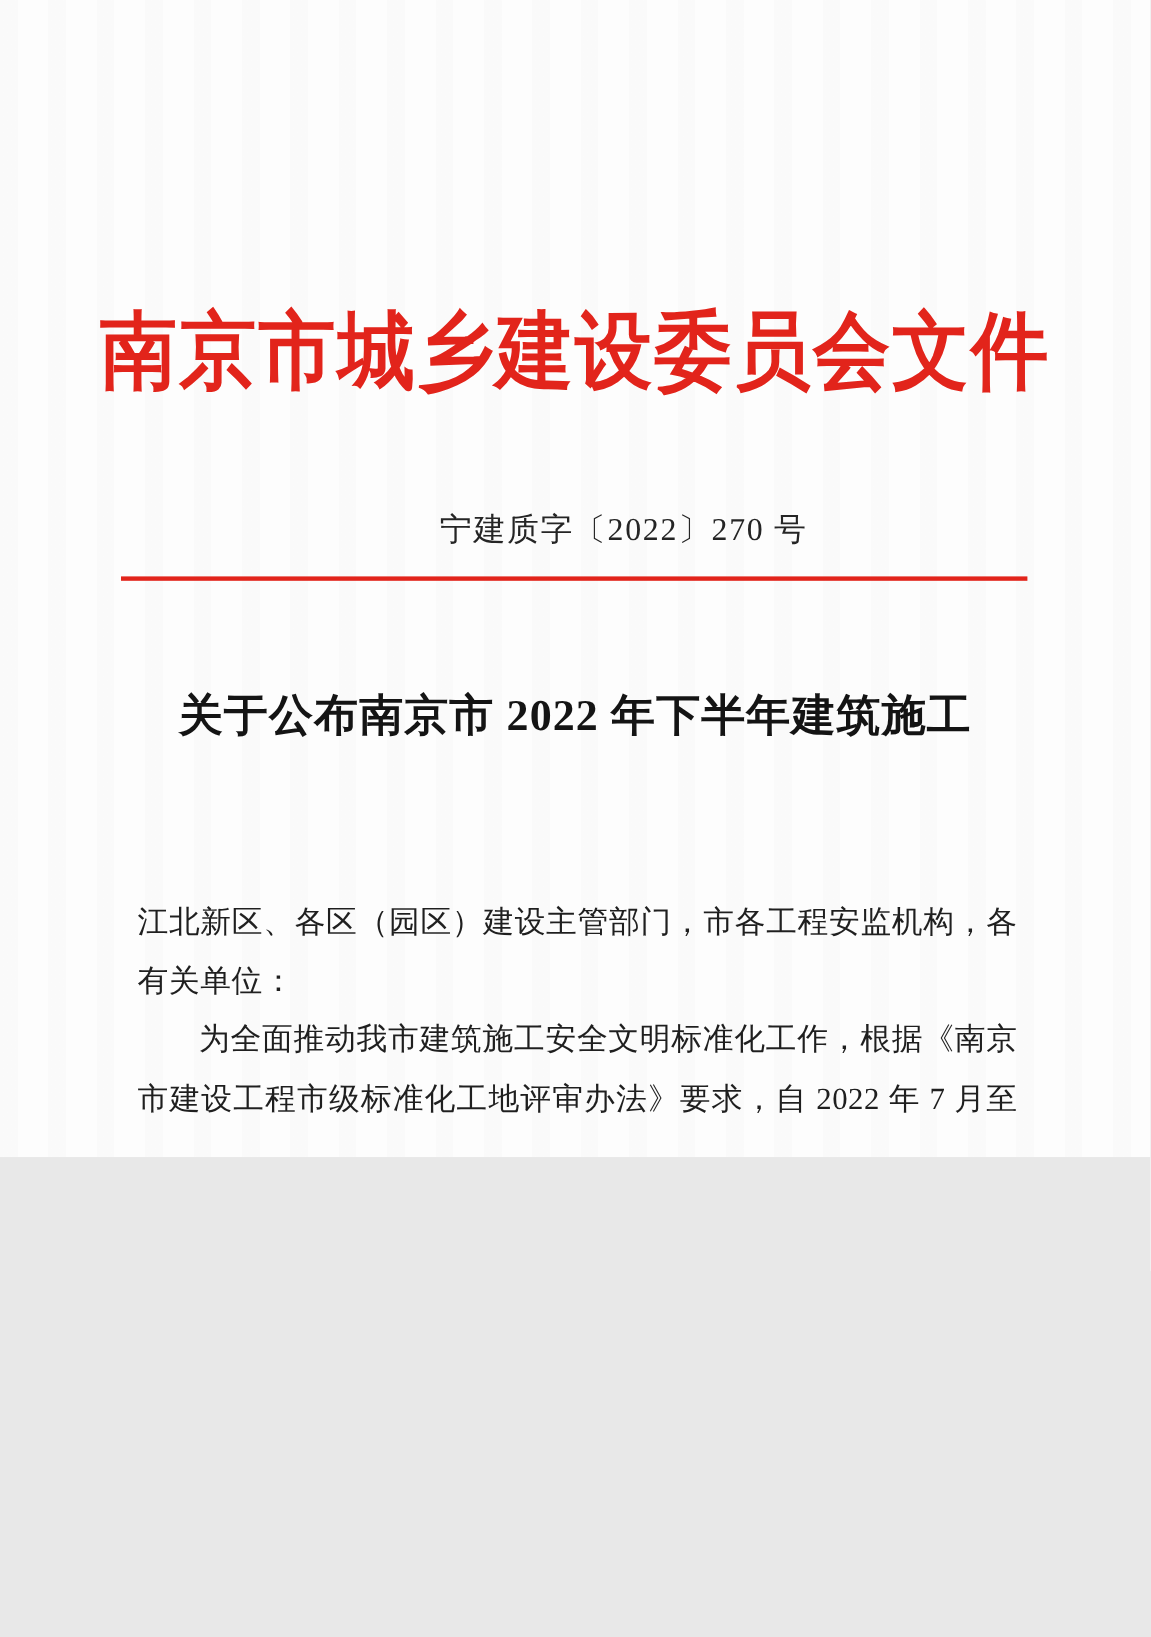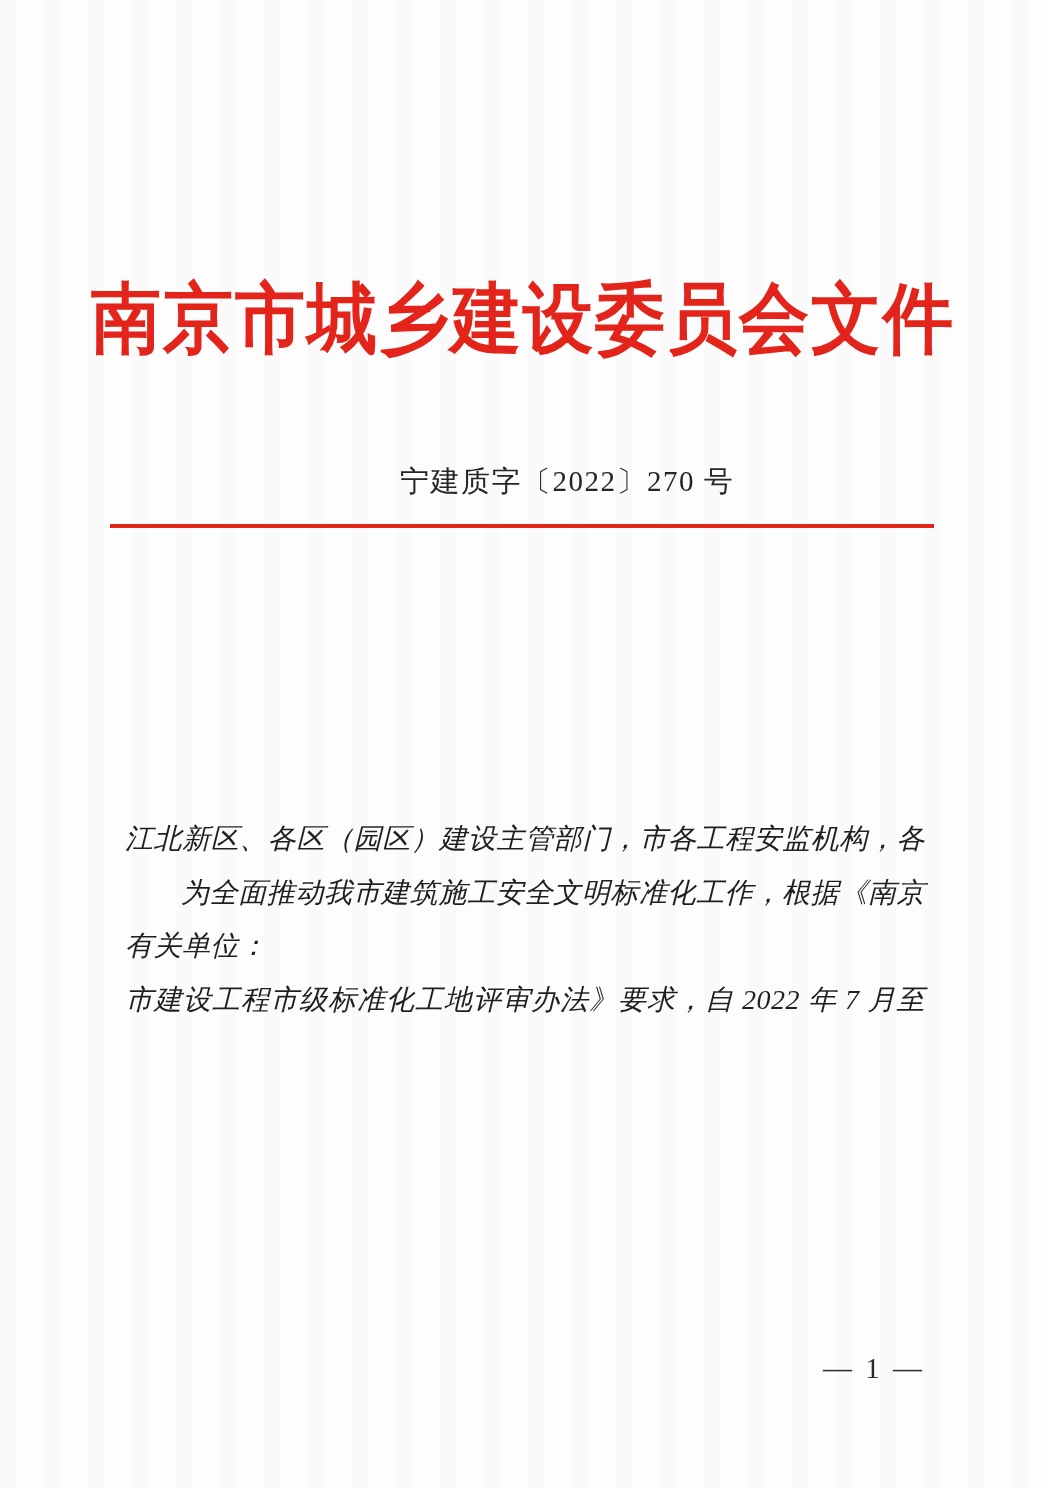--- a/index.html
+++ b/index.html
@@ -3,21 +3,21 @@
 <meta charset="utf-8">
 <style>
   html, body {
     margin: 0;
     padding: 0;
     background: #e8e8e8;
   }
   .page {
     position: relative;
     width: 1046px;
-    height: 1488px;
+    height: 1052px;
     margin: 0 auto;
     background-color: #fdfdfd;
     background-image: repeating-linear-gradient(90deg,
       rgba(0,0,0,0.013) 0 16px, rgba(0,0,0,0) 16px 44px);
     font-family: "Liberation Serif", "DejaVu Serif", serif;
     color: var(--text-color, #222);
     overflow: hidden;
   }
   .org-title {
     position: absolute;
@@ -73,21 +73,20 @@
     top: 812px;
     left: 125px;
     width: 800px;
     font-size: 28px;
     color: #1f1f1f;
     letter-spacing: 0.5px;
   }
   .line {
     line-height: 53.5px;
     height: 53.5px;
-    font-style: italic;
   }
   .line.fill {
     text-align: justify;
     text-align-last: justify;
     text-justify: inter-character;
   }
   .line.indent {
     text-indent: 2em;
   }
   .page-number {
@@ -105,24 +104,25 @@
 
 <div class="page">
 
   <h1 class="org-title">南京市城乡建设委员会文件</h1>
 
   <div class="doc-number">宁建质字〔2022〕270 号</div>
 
   <div class="red-divider"></div>
 
   <div class="doc-title">
+    <div class="doc-title-line">关于公布南京市 2022 年下半年建筑施工</div>
   </div>
 
   <div class="body-text">
     <div class="line fill">江北新区、各区（园区）建设主管部门，市各工程安监机构，各</div>
+    <div class="line">有关单位：</div>
     <div class="line fill indent">为全面推动我市建筑施工安全文明标准化工作，根据《南京</div>
-    <div class="line">有关单位：</div>
     <div class="line fill">市建设工程市级标准化工地评审办法》要求，自 2022 年 7 月至</div>
   </div>
 
   <div class="page-number">— 1 —</div>
 
 </div>
 
 </body></html>

